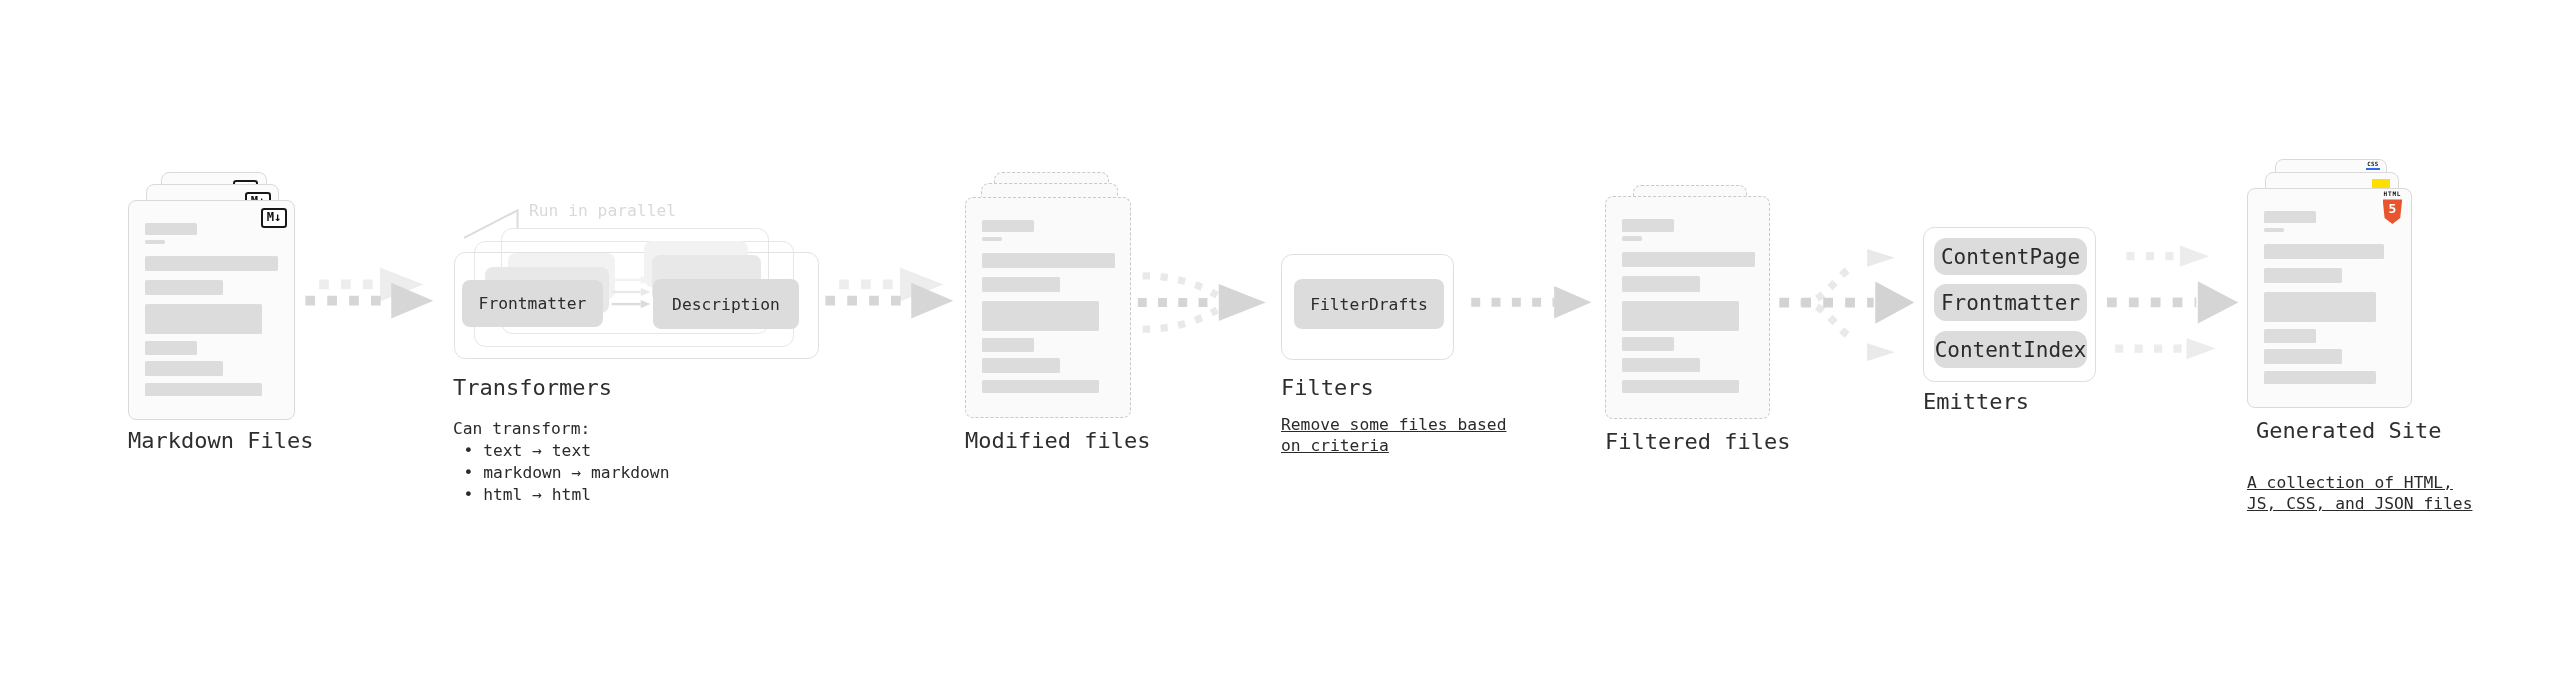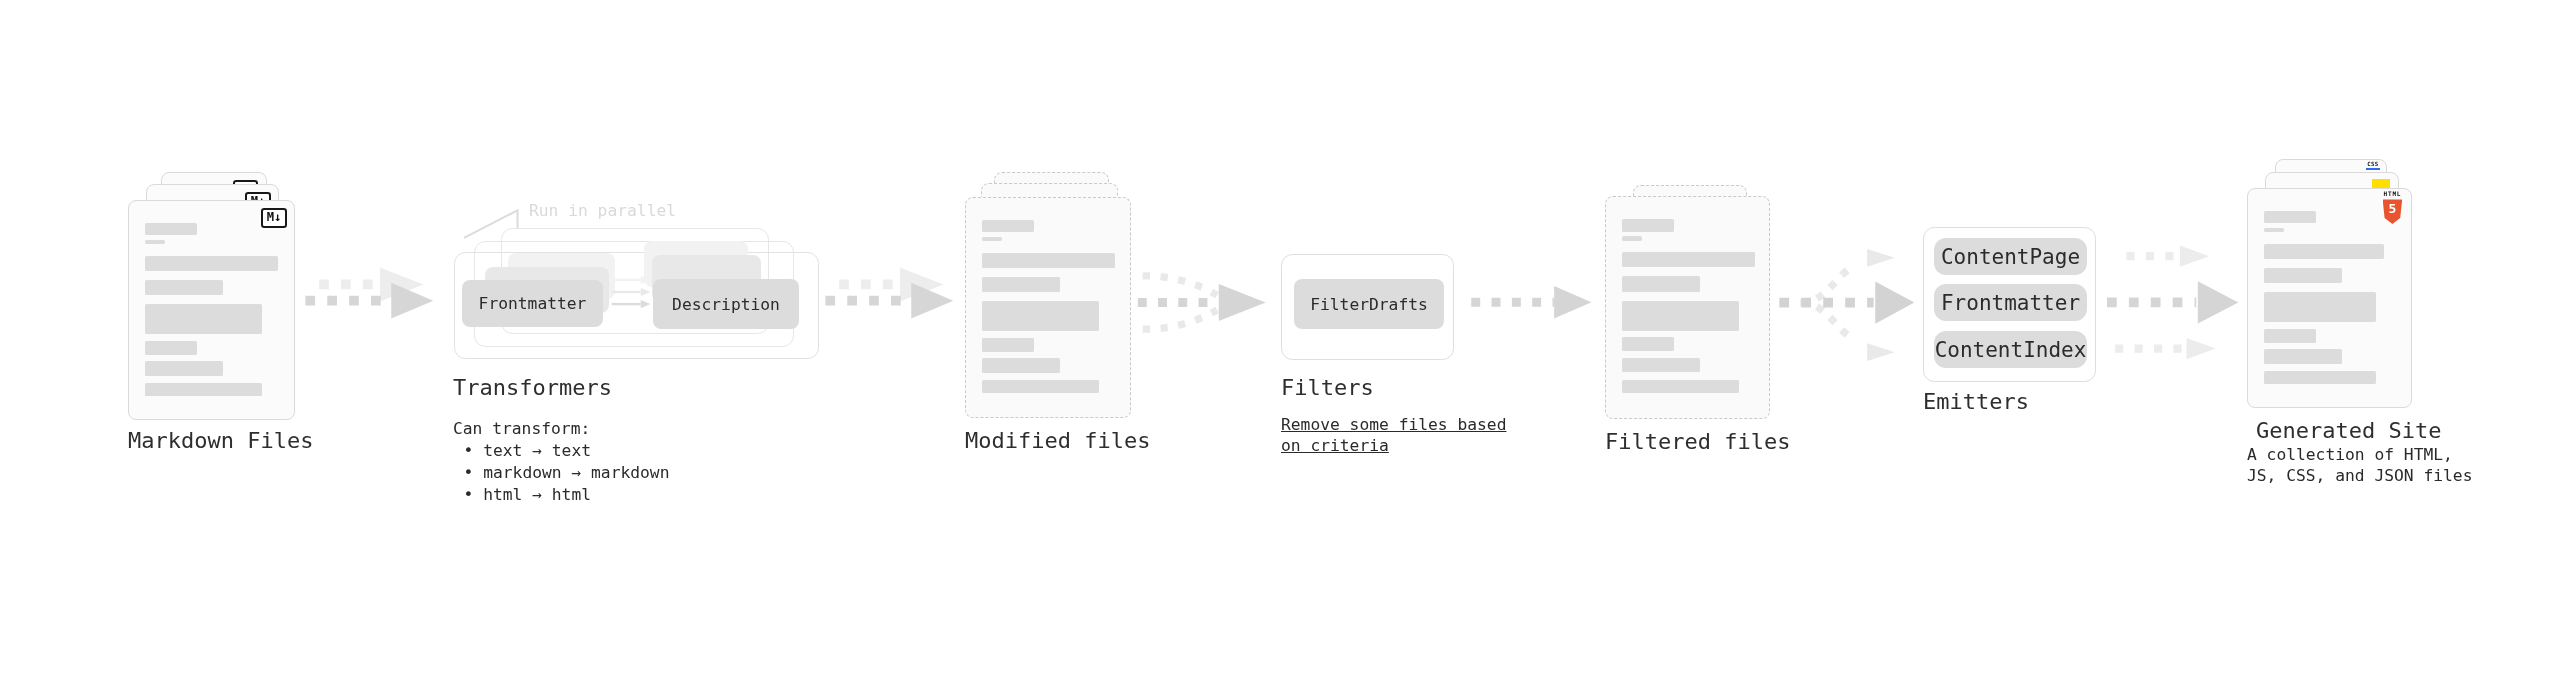--- a/index.html
+++ b/index.html
@@ -229,19 +229,19 @@
         <div class="bar b3"></div>
         <div class="bar b4"></div>
         <div class="bar b5"></div>
         <div class="bar b6"></div>
         <div class="bar b7"></div>
         <div class="bar b8"></div>
       </div>
     </div>
   </div>
   <div class="stage-label" style="left:2247px;top:419px;margin-left:9px;">Generated Site</div>
-  <div class="stage-desc" style="left:2247px;top:444px;">
+  <div class="stage-desc" style="left:2247px;top:472px;text-decoration:underline;">
     <div>A collection of HTML,</div>
     <div>JS, CSS, and JSON files</div>
   </div>
 
 </div>
 
 
 </body></html>

